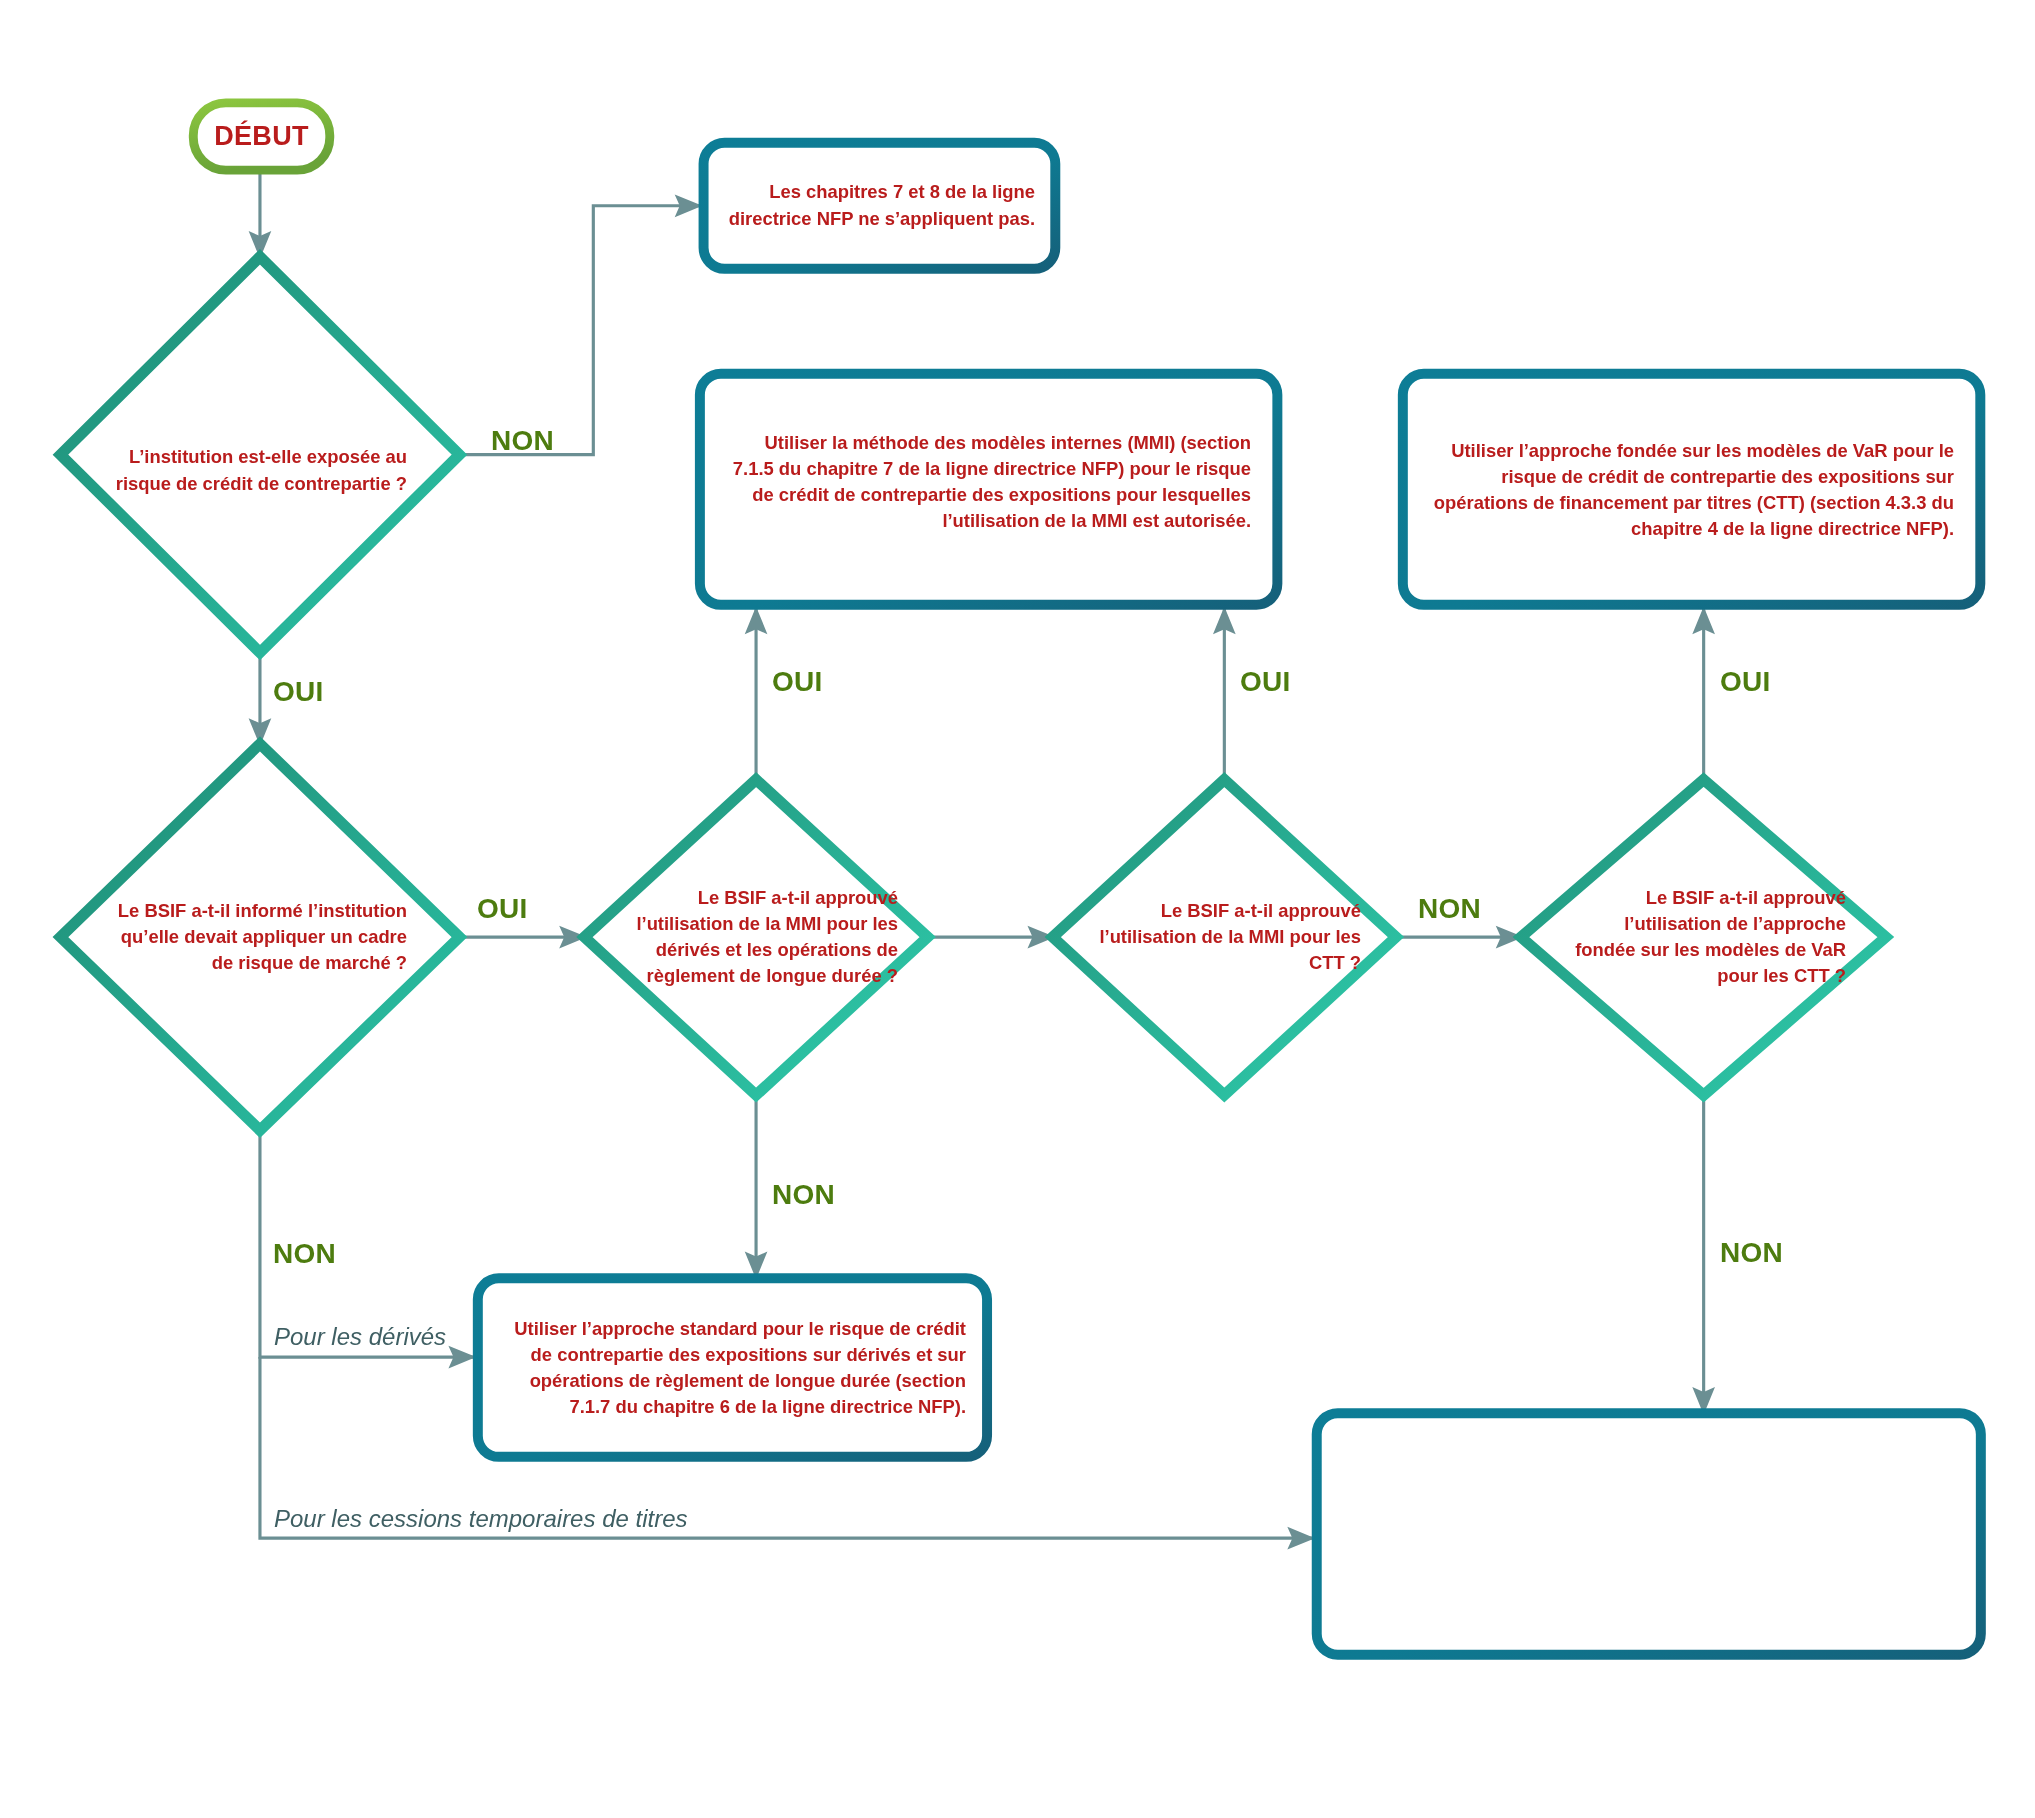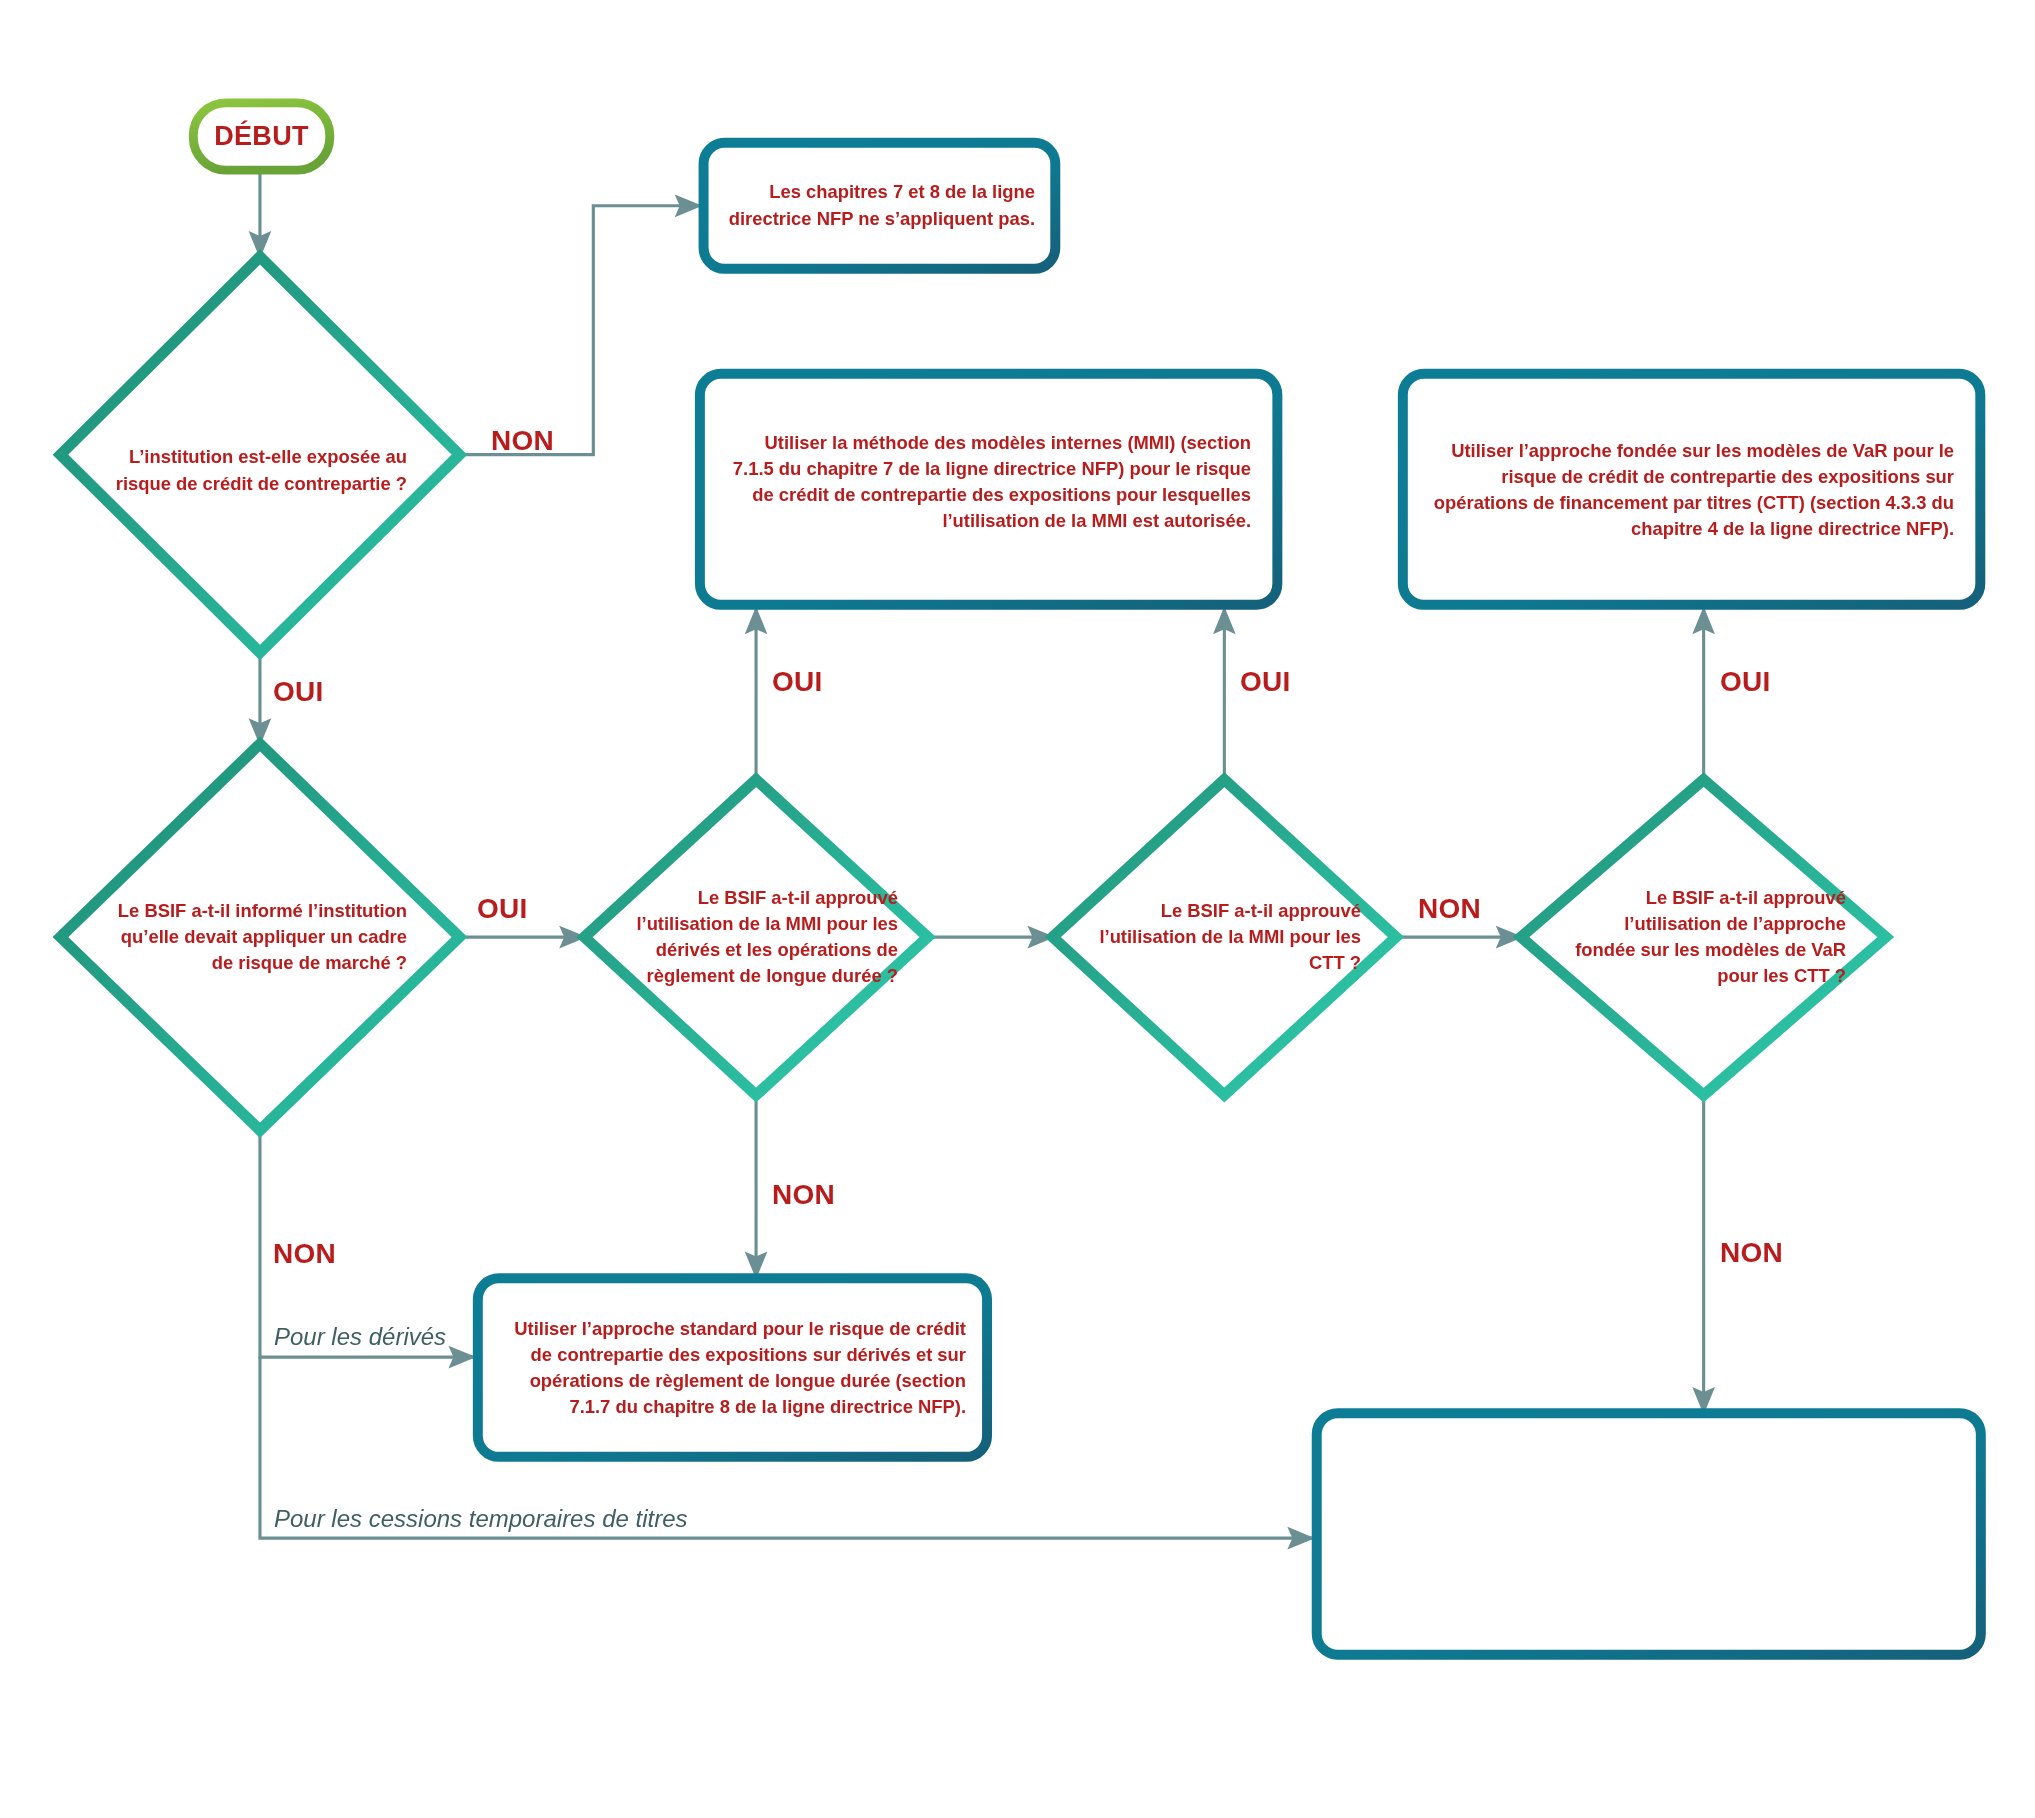--- a/index.html
+++ b/index.html
@@ -40,21 +40,21 @@
     box-sizing: border-box;
   }
   .proc-text { font-size: 18.4px; }
   .dec-text  { font-size: 18.4px; }
   .start-text {
     font-size: 27px;
     letter-spacing: 0.3px;
   }
   .edge-label {
     position: absolute;
-    color: #b91c1c;
+    color: #4d7c0f;
     font-weight: bold;
     font-size: 28px;
     letter-spacing: 0.3px;
     white-space: nowrap;
   }
   .edge-note {
     position: absolute;
     color: #3f5f63;
     font-style: italic;
     font-weight: normal;
@@ -155,21 +155,21 @@
   <div class="node-text proc-text" style="left:1429px; top:390px; width:525px; height:200px;">Utiliser l’approche fondée sur les modèles de VaR pour le risque de crédit de contrepartie des expositions sur opérations de financement par titres (CTT) (section 4.3.3 du chapitre 4 de la ligne directrice NFP).</div>
 
   <div class="node-text dec-text" style="left:113px; top:861px; width:294px; height:152px;">Le BSIF a-t-il informé l’institution qu’elle devait appliquer un cadre de risque de marché ?</div>
 
   <div class="node-text dec-text" style="left:614px; top:861px; width:284px; height:152px;">Le BSIF a-t-il approuvé l’utilisation de la MMI pour les dérivés et les opérations de règlement de longue durée ?</div>
 
   <div class="node-text dec-text" style="left:1088px; top:874px; width:273px; height:126px;">Le BSIF a-t-il approuvé l’utilisation de la MMI pour les CTT ?</div>
 
   <div class="node-text dec-text" style="left:1562px; top:861px; width:284px; height:152px;">Le BSIF a-t-il approuvé l’utilisation de l’approche fondée sur les modèles de VaR pour les CTT ?</div>
 
-  <div class="node-text proc-text" style="left:499px; top:1289px; width:467px; height:158px;">Utiliser l’approche standard pour le risque de crédit de contrepartie des expositions sur dérivés et sur opérations de règlement de longue durée (section 7.1.7 du chapitre 8 de la ligne directrice NFP).</div>
+  <div class="node-text proc-text" style="left:499px; top:1289px; width:467px; height:158px;">Utiliser l’approche standard pour le risque de crédit de contrepartie des expositions sur dérivés et sur opérations de règlement de longue durée (section 7.1.7 du chapitre 6 de la ligne directrice NFP).</div>
 
 
   <div class="edge-label" style="left:491px; top:425px;">NON</div>
 
   <div class="edge-label" style="left:273px; top:676px;">OUI</div>
 
   <div class="edge-label" style="left:477px; top:893px;">OUI</div>
 
   <div class="edge-label" style="left:273px; top:1238px;">NON</div>
 

